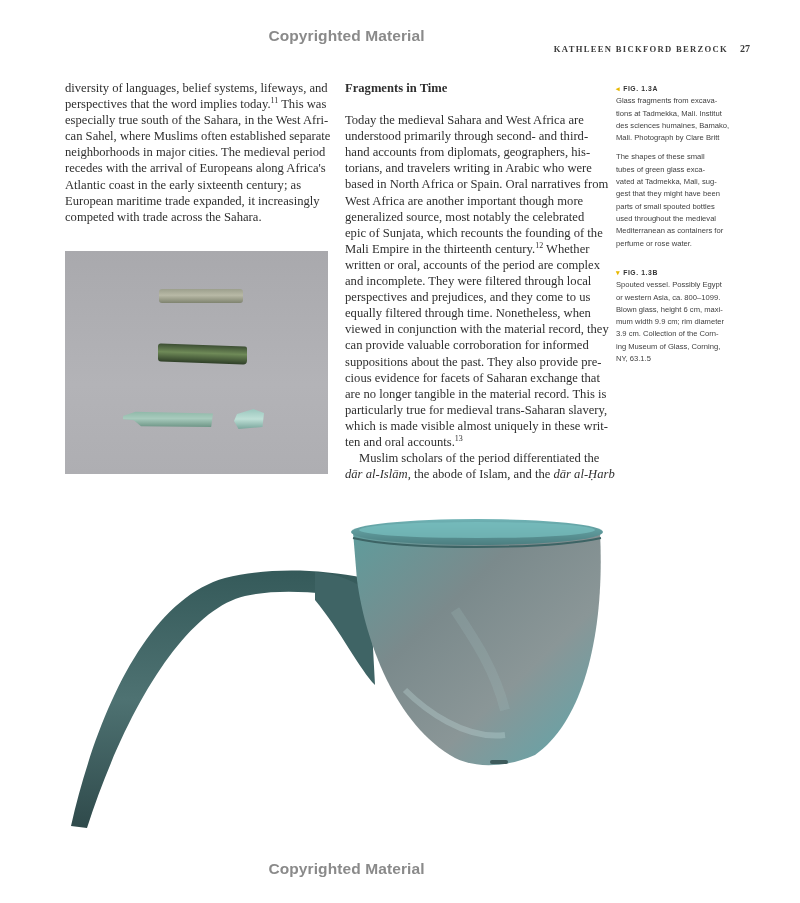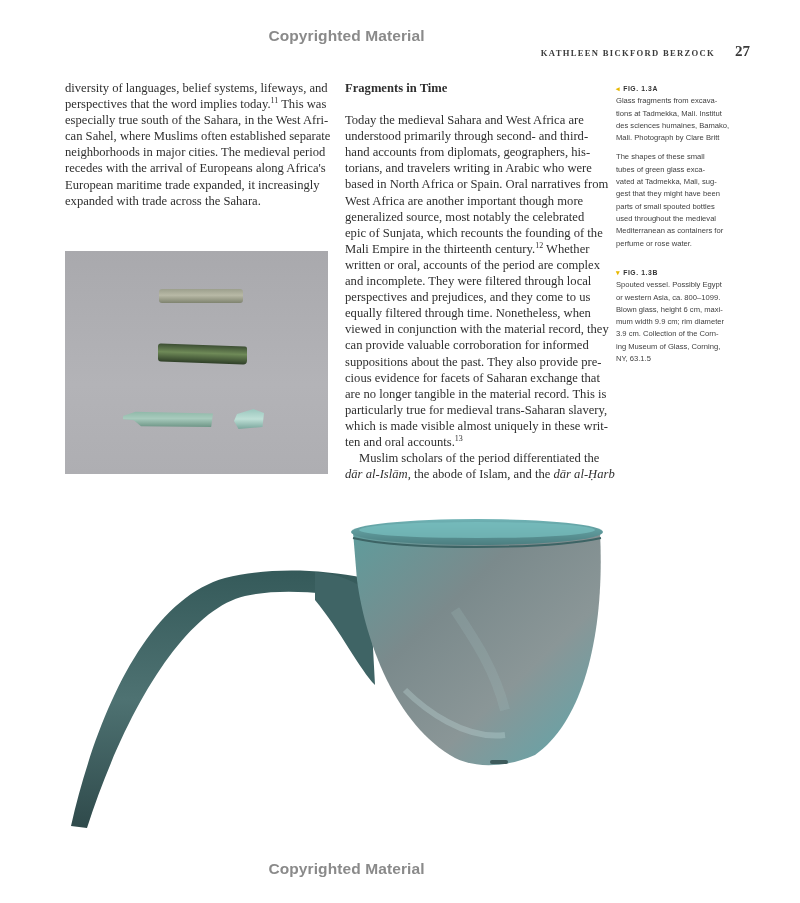--- a/index.html
+++ b/index.html
@@ -3,21 +3,21 @@
 <meta charset="utf-8">
 <style>
   html, body { margin: 0; padding: 0; background: #ffffff; }
   body { width: 800px; height: 903px; position: relative; overflow: hidden; font-family: "DejaVu Serif", serif; color: #2b2b2b; }
 
   .watermark { position: absolute; left: 0; width: 693px; text-align: center; font-family: "Liberation Sans", sans-serif; font-weight: bold; font-size: 15.5px; color: #8a8a8a; letter-spacing: 0.1px; }
   .wm-top { top: 27px; }
   .wm-bottom { top: 860px; }
 
   .running-head { position: absolute; top: 43px; right: 50px; font-family: "Liberation Serif", serif; font-size: 8.6px; letter-spacing: 1.3px; color: #3a3a3a; font-weight: bold; }
-  .running-head .pg { margin-left: 20px; letter-spacing: 0; font-size: 15px; }
+  .running-head .pg { margin-left: 12px; letter-spacing: 0; font-size: 10px; }
 
   .col { position: absolute; font-family: "Liberation Serif", serif; font-size: 12.6px; line-height: 16.1px; color: #2f2f2f; }
   .col-left { left: 65px; top: 80px; width: 266px; }
   .col-mid  { left: 345px; top: 80px; width: 263px; }
   .line { display: block; white-space: nowrap; }
   .indent { padding-left: 14px; }
   sup { font-size: 8px; line-height: 0; vertical-align: 5px; }
   .section-head { font-weight: bold; font-size: 12.6px; margin-bottom: 16px; display: block; }
   em { font-style: italic; }
 
@@ -47,22 +47,23 @@
   <span>KATHLEEN BICKFORD BERZOCK</span><span class="pg">27</span>
 </div>
 
 <div class="col col-left">
   <span class="line">diversity of languages, belief systems, lifeways, and</span>
   <span class="line"><span>perspectives that the word implies today.</span><sup>11</sup><span> This was</span></span>
   <span class="line">especially true south of the Sahara, in the West Afri-</span>
   <span class="line">can Sahel, where Muslims often established separate</span>
   <span class="line">neighborhoods in major cities. The medieval period</span>
   <span class="line">recedes with the arrival of Europeans along Africa's</span>
+  <span class="line">Atlantic coast in the early sixteenth century; as</span>
   <span class="line">European maritime trade expanded, it increasingly</span>
-  <span class="line">expanded with trade across the Sahara.</span>
+  <span class="line">competed with trade across the Sahara.</span>
 </div>
 
 <div class="photo-fragments">
   <div class="frag frag1"></div>
   <div class="frag frag2"></div>
   <div class="frag frag3"></div>
   <div class="frag frag4"></div>
 </div>
 
 <div class="col col-mid">

